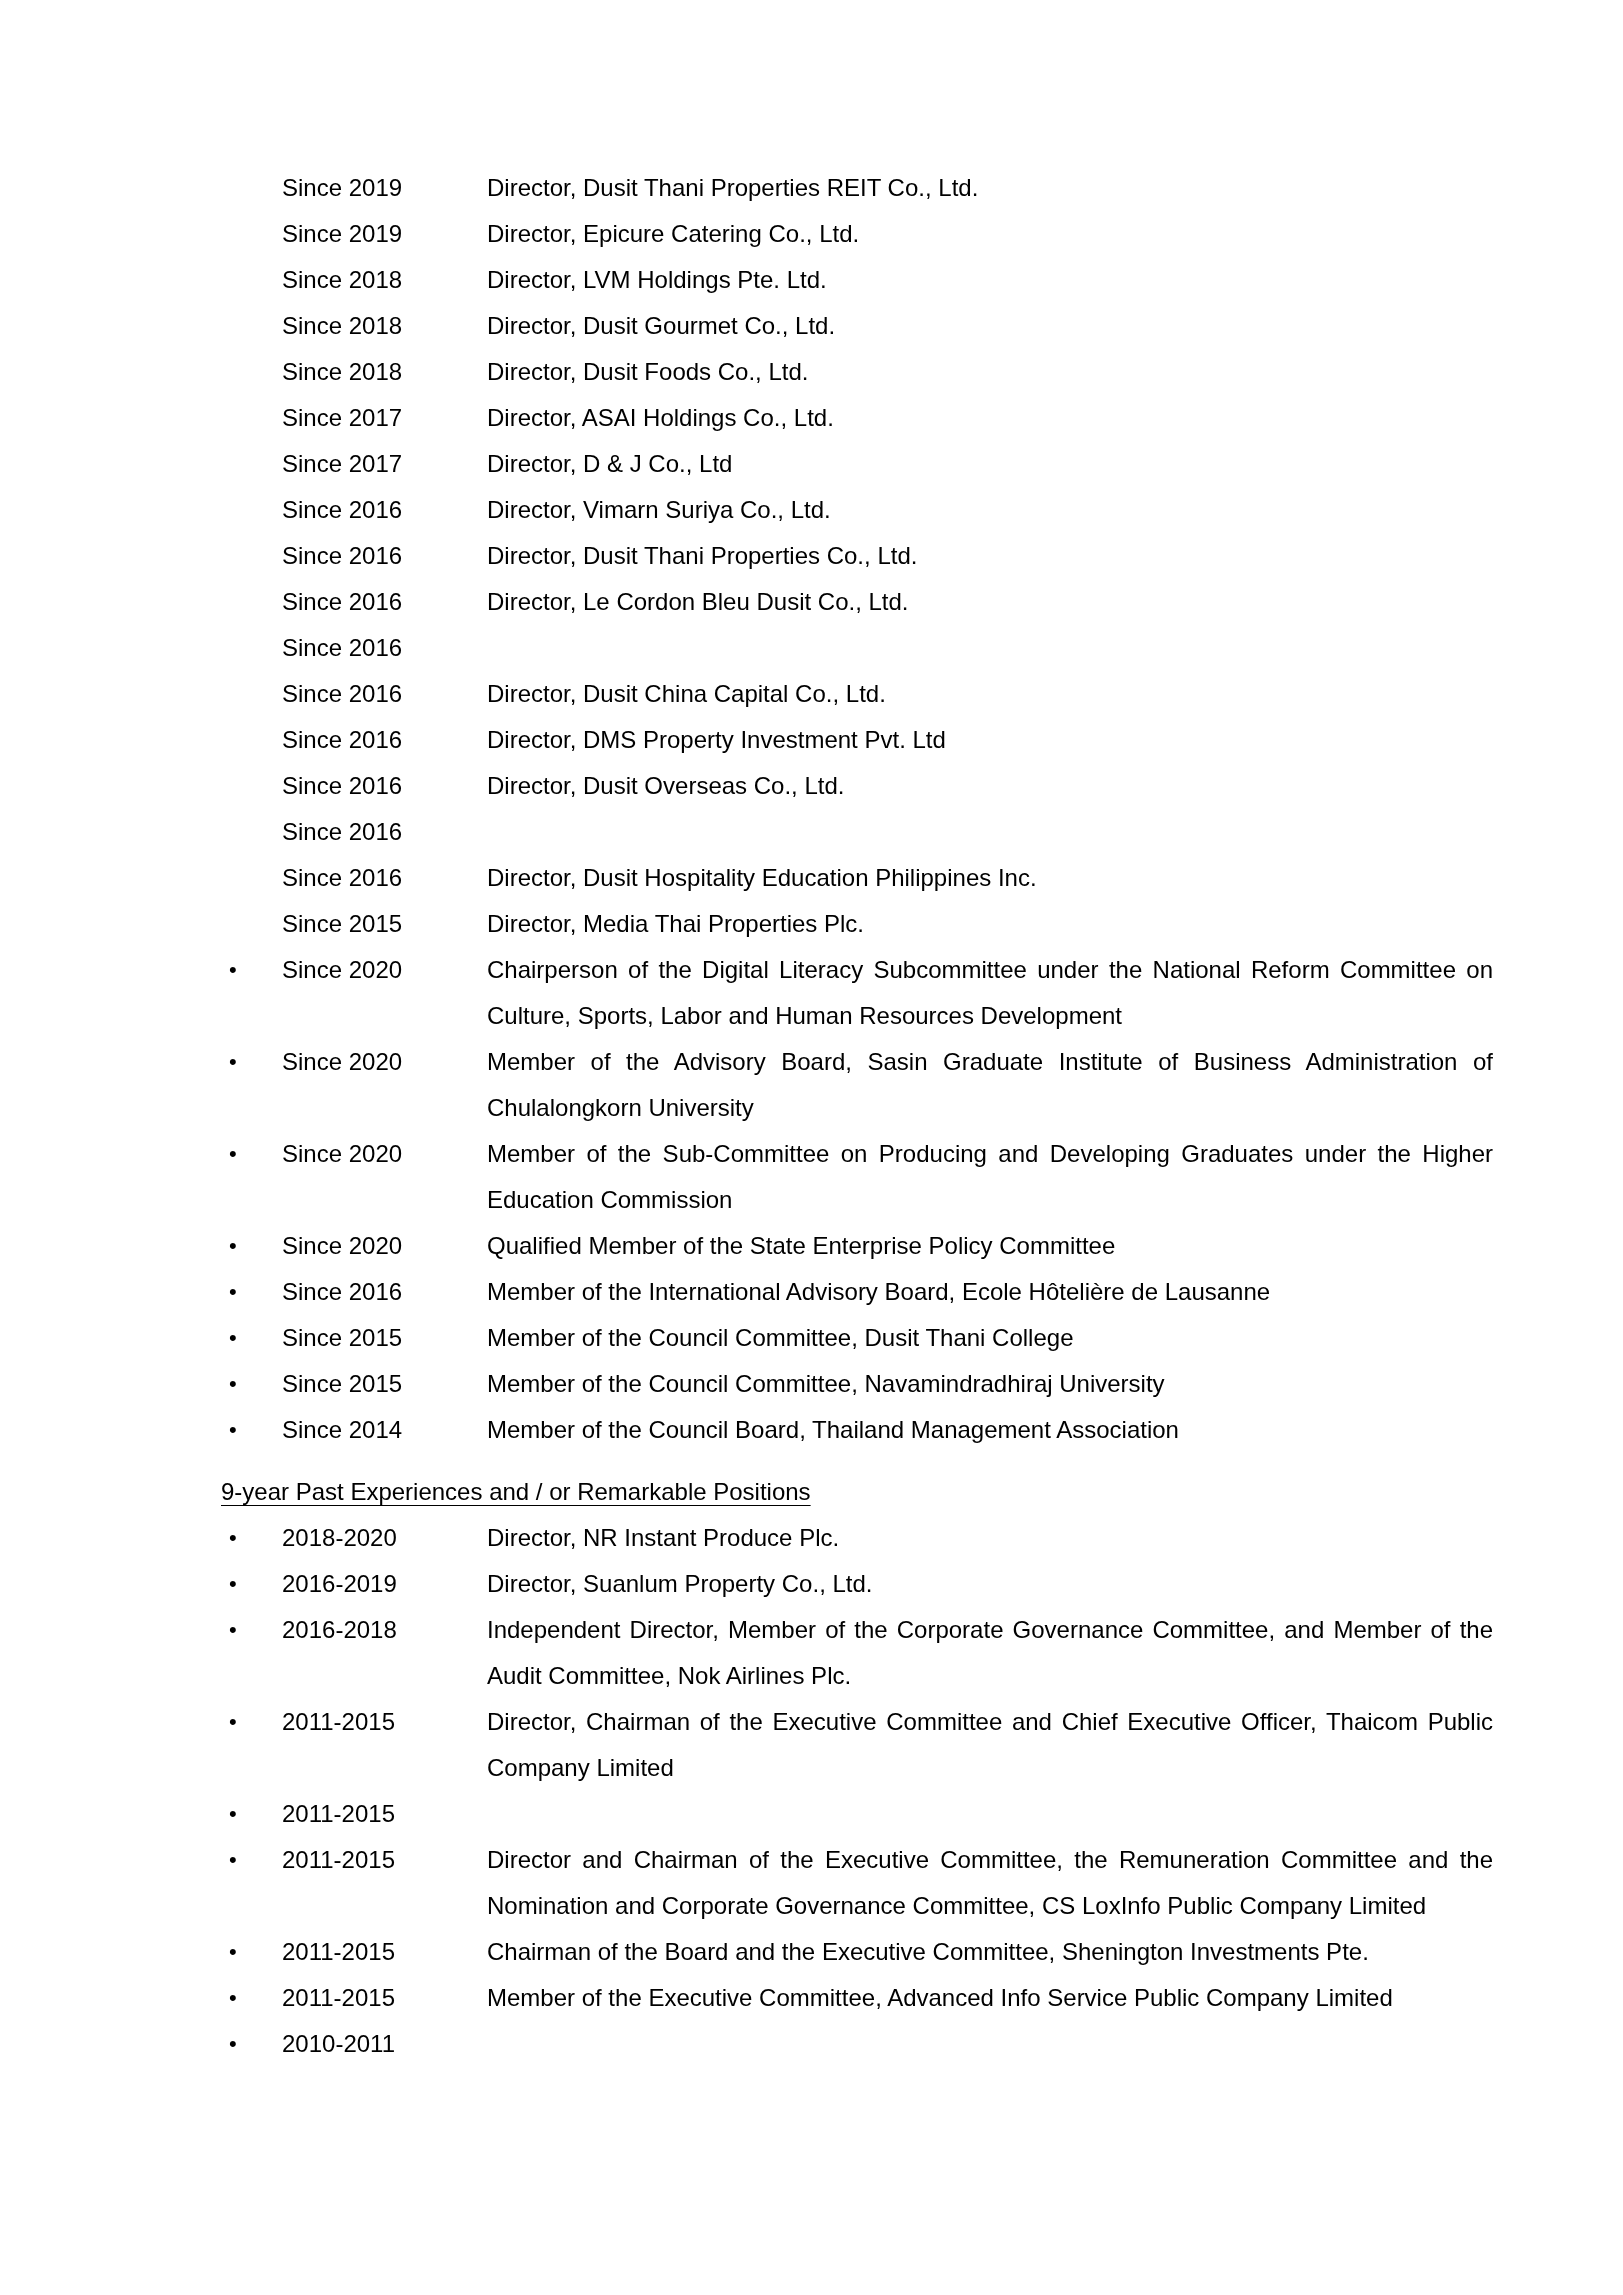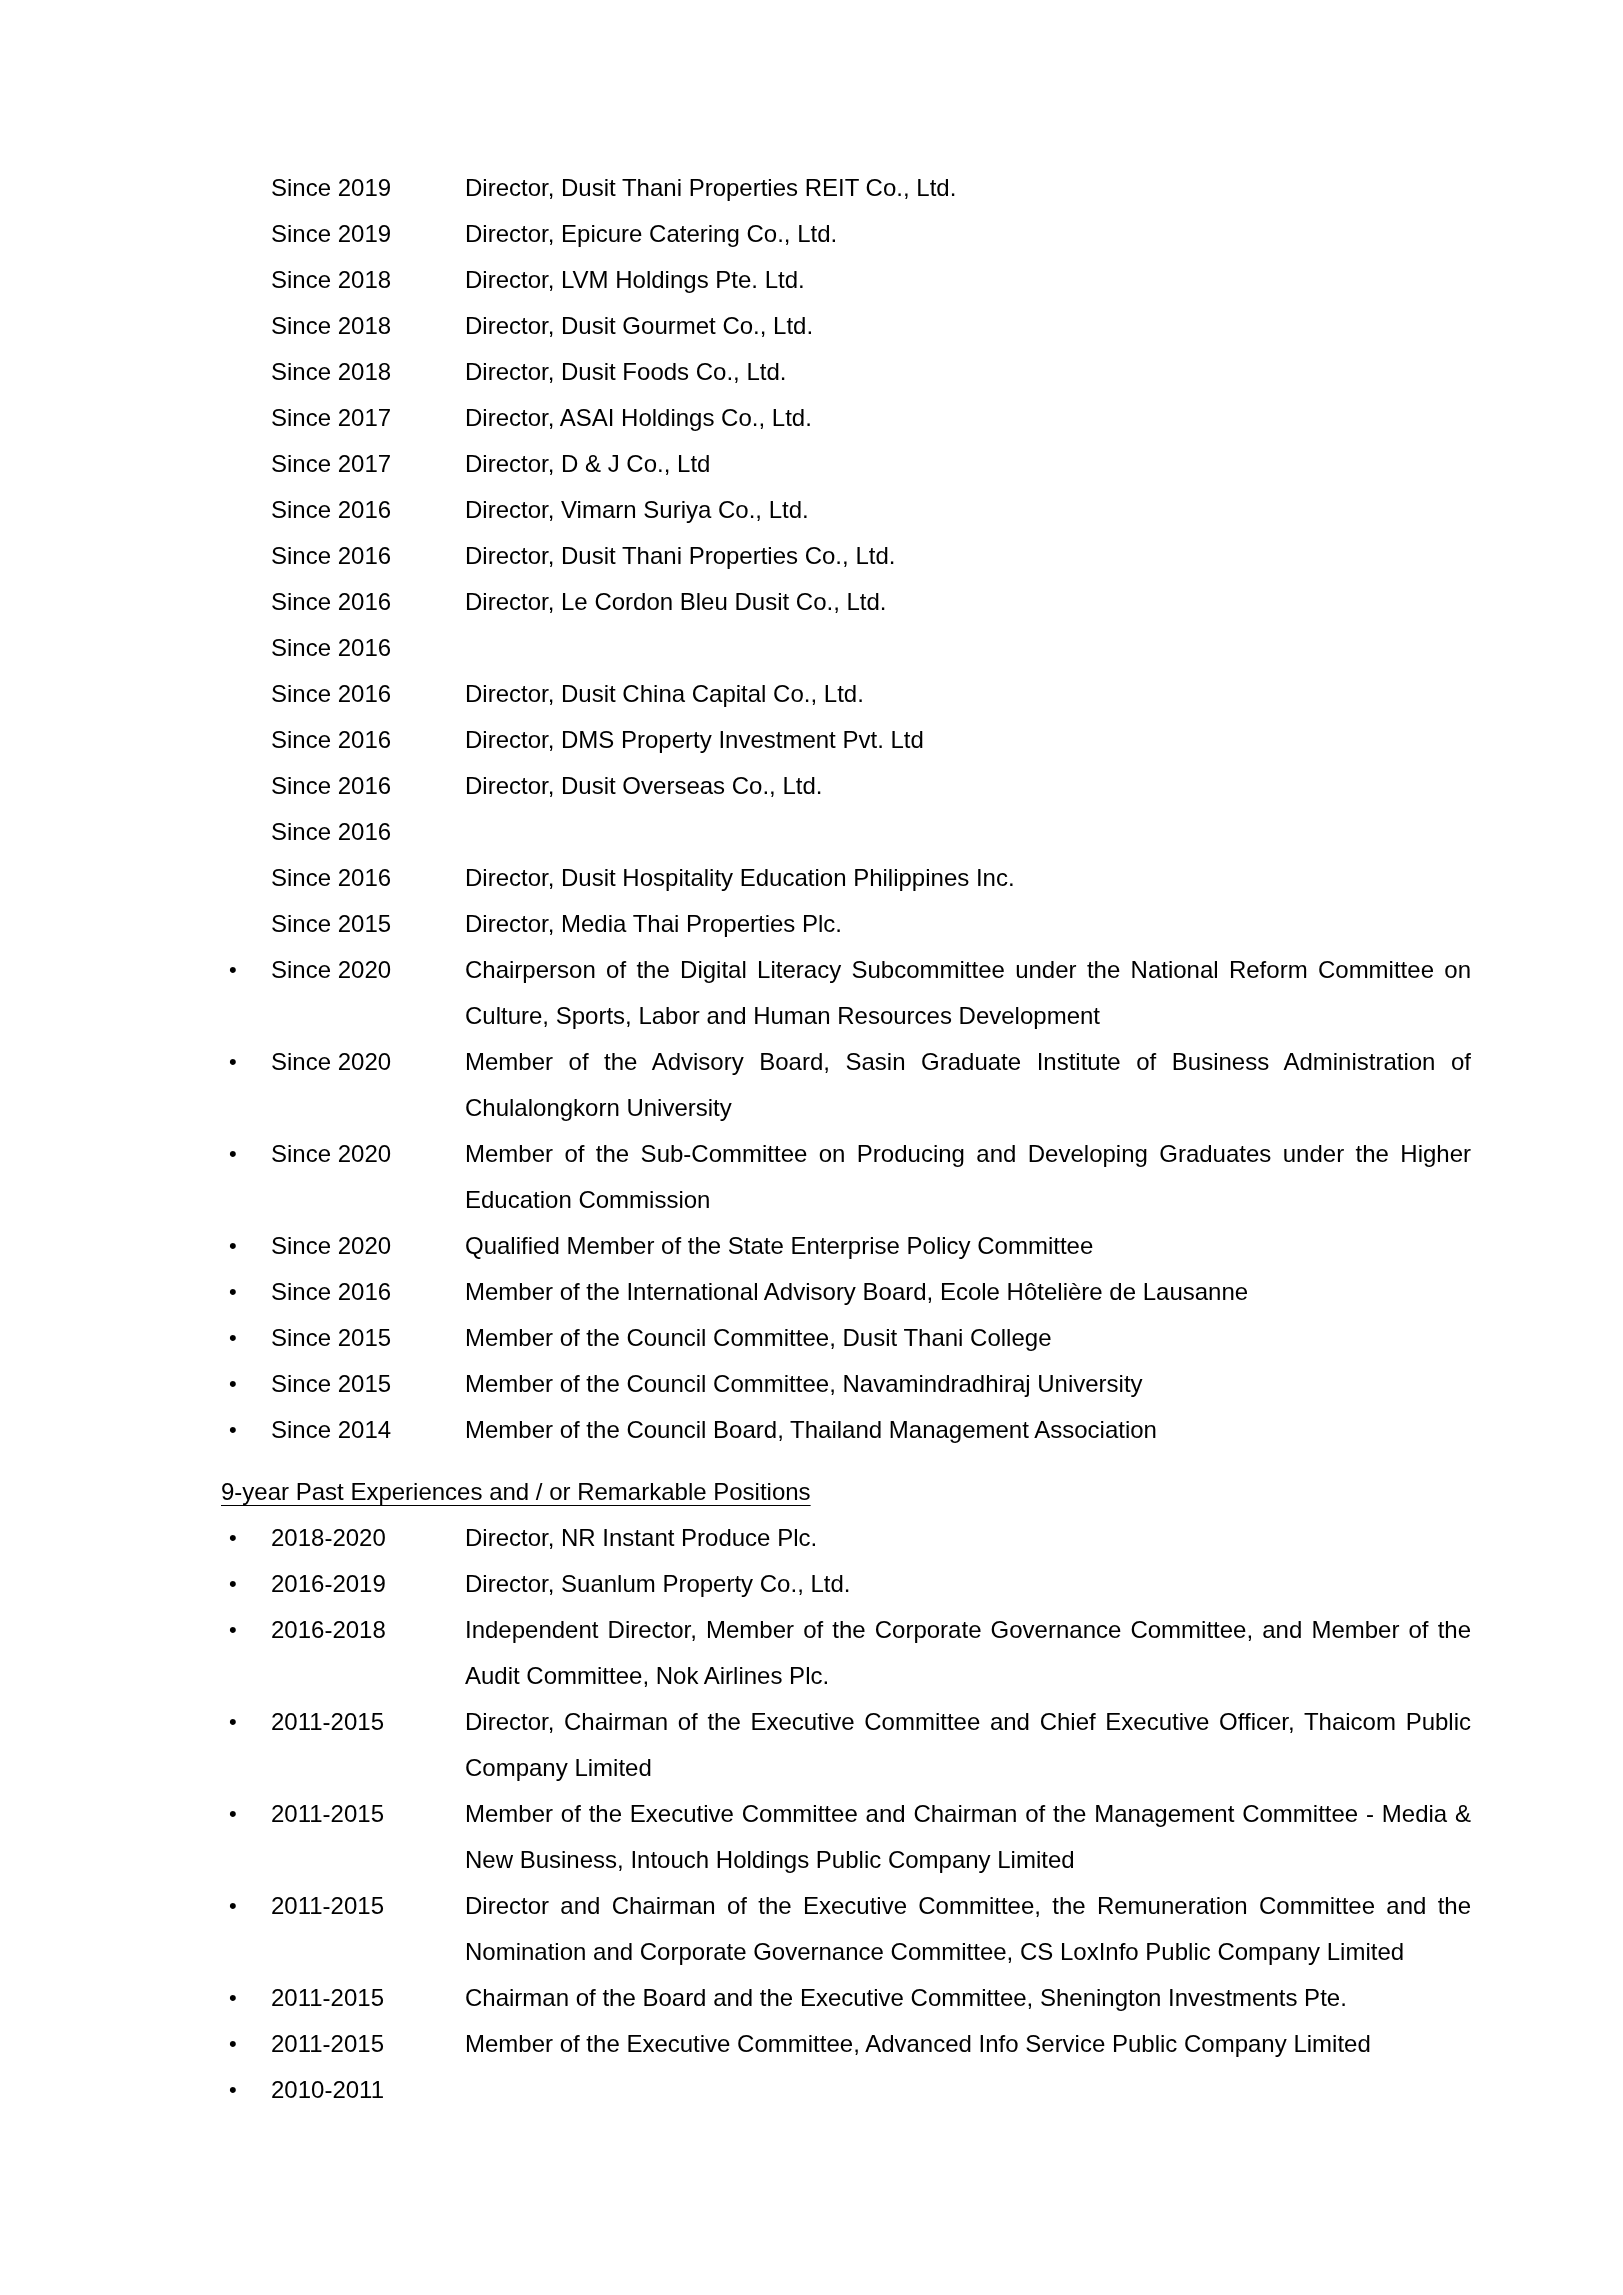--- a/index.html
+++ b/index.html
@@ -20,20 +20,21 @@
   .content {
     position: absolute;
     top: 165px;
     left: 221px;
     width: 1250px;
   }
   .row {
     display: grid;
     grid-template-columns: 50px 194px 1006px;
     align-items: start;
+    gap: 11px;
   }
   .bullet {
     padding-left: 7.9px;
     font-size: 22px;
   }
   .period {
     white-space: nowrap;
   }
   .desc {
     text-align: justify;
@@ -193,21 +194,20 @@
         <span class="desc">Independent Director, Member of the Corporate Governance Committee, and Member of the Audit Committee, Nok Airlines Plc.</span>
       </div>
       <div class="row">
         <span class="bullet">•</span>
         <span class="period">2011-2015</span>
         <span class="desc">Director, Chairman of the Executive Committee and Chief Executive Officer, Thaicom Public Company Limited</span>
       </div>
       <div class="row">
         <span class="bullet">•</span>
         <span class="period">2011-2015</span>
-        <span class="desc">Member of the Executive Committee and Chairman of the Management Committee - Media &amp; New Business, Intouch Holdings Public Company Limited</span>
       </div>
       <div class="row">
         <span class="bullet">•</span>
         <span class="period">2011-2015</span>
         <span class="desc">Director and Chairman of the Executive Committee, the Remuneration Committee and the Nomination and Corporate Governance Committee, CS LoxInfo Public Company Limited</span>
       </div>
       <div class="row">
         <span class="bullet">•</span>
         <span class="period">2011-2015</span>
         <span class="desc">Chairman of the Board and the Executive Committee, Shenington Investments Pte.</span>

